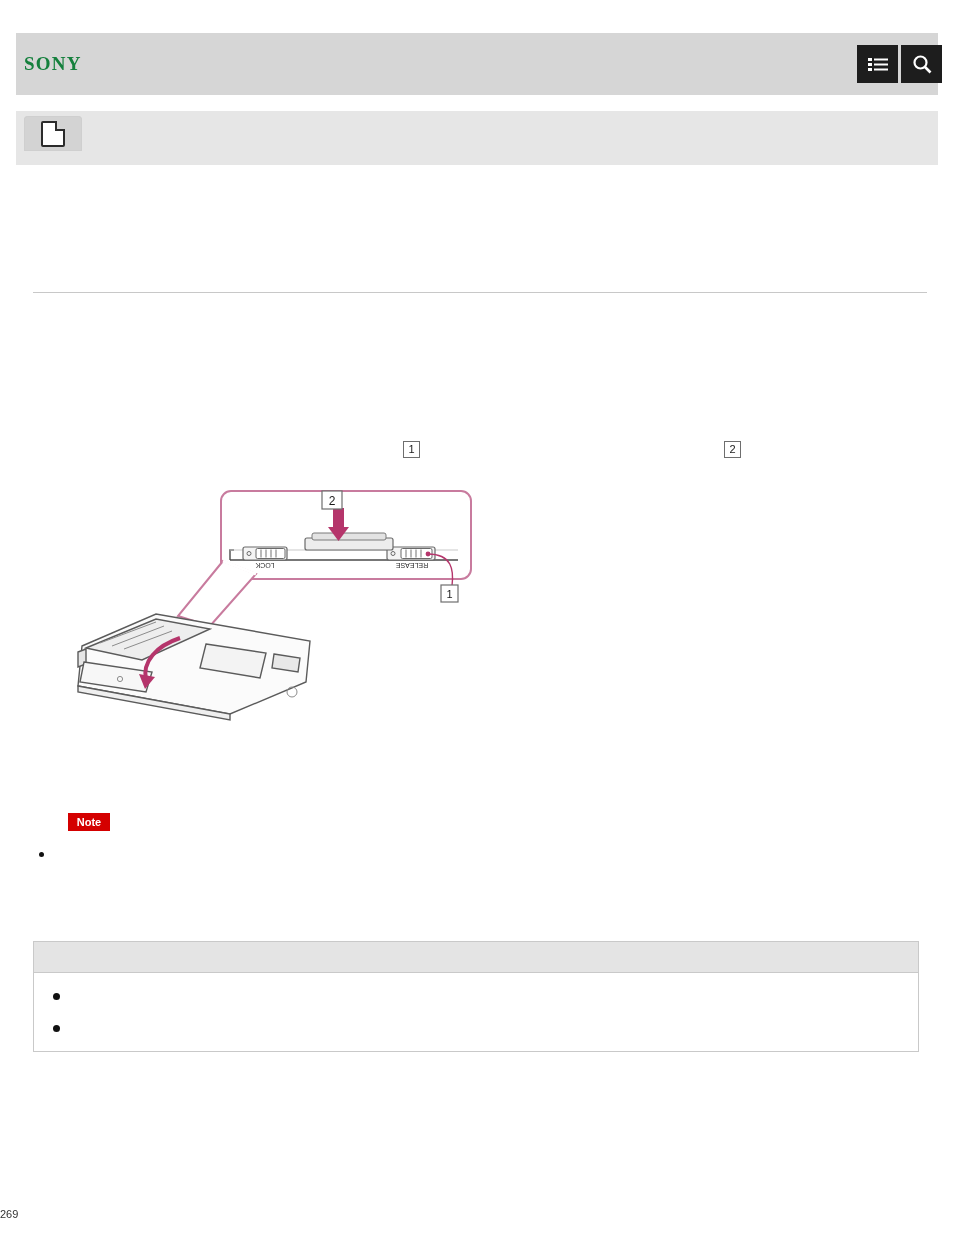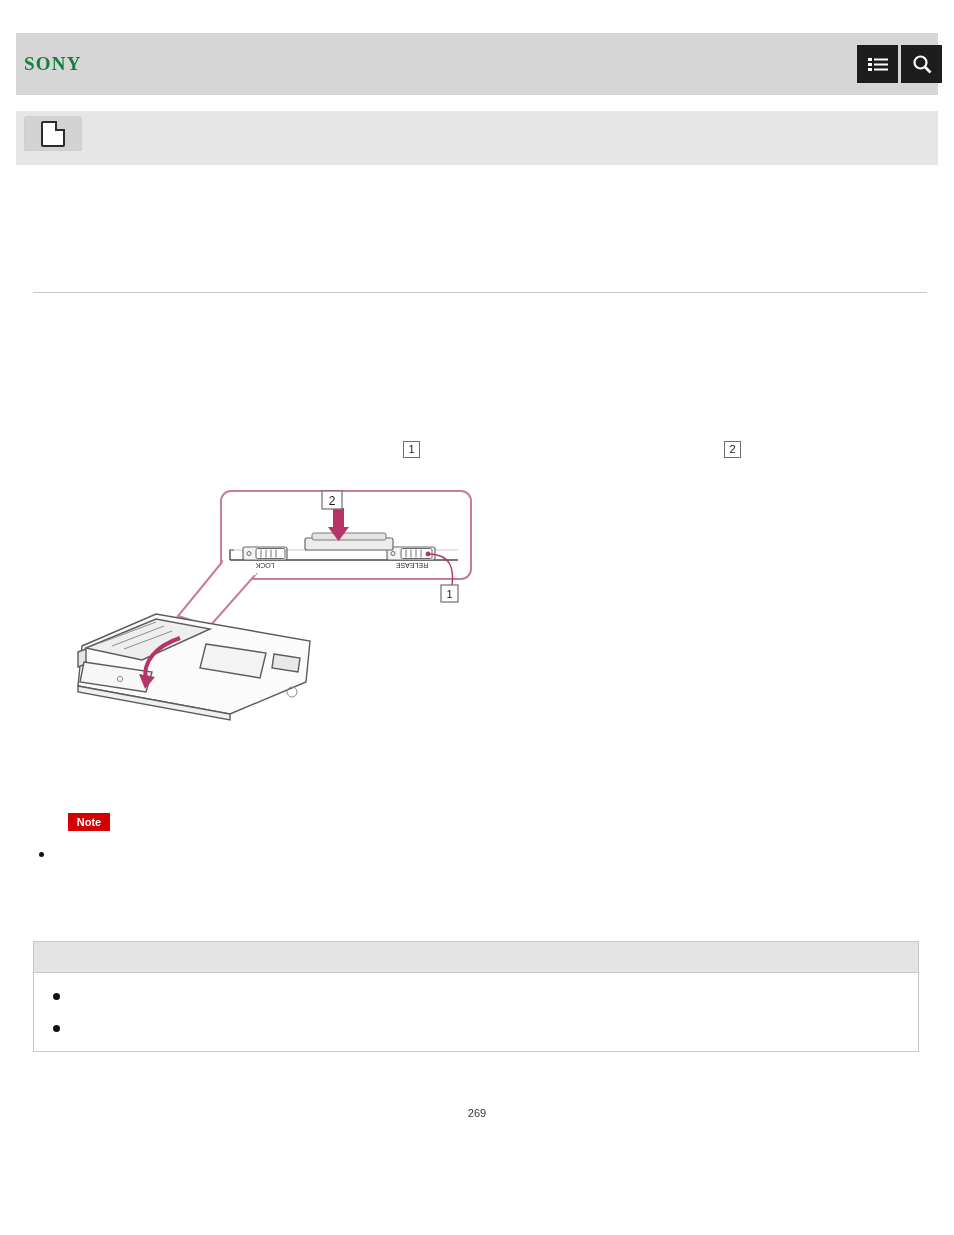--- a/index.html
+++ b/index.html
@@ -265,23 +265,22 @@
   }
   .hintbox a {
     color: #1a4fa0;
     text-decoration: none;
   }
 
   
   .page-number {
     position: absolute;
     left: 0;
-    top: 1107px;
+    top: 1208px;
     width: 954px;
-    text-align: center;
     font-size: 11px;
     color: #333333;
   }
 </style>
 </head>
 <body>
 
 <div class="header-bar"></div>
 
 <div class="sony-logo">SONY</div>

